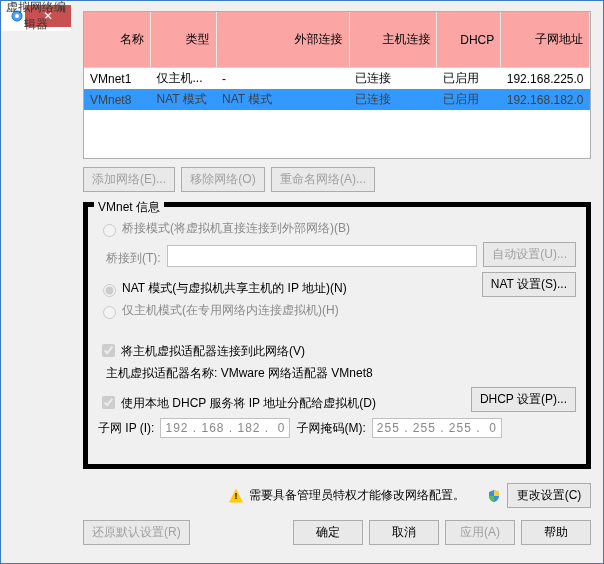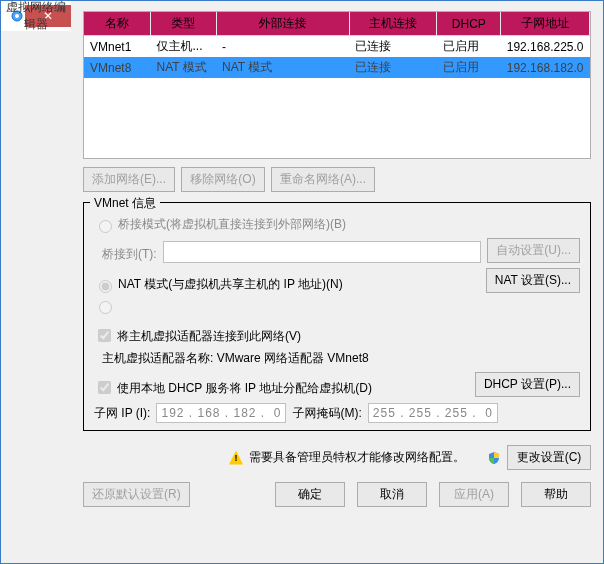--- a/index.html
+++ b/index.html
@@ -4,42 +4,42 @@
 <style>
 html,body{margin:0;padding:0;font-family:"Microsoft YaHei","Segoe UI",Tahoma,sans-serif;font-size:12px;color:#000;background:#fff}
 .window{width:604px;height:564px;border:1px solid #3a7bc8;box-sizing:border-box;background:#f0f0f0;display:flex;flex-direction:row}
 .titlebar{height:30px;background:#fff;display:flex;align-items:center;position:relative}
 .titlebar .icon{width:16px;height:16px;margin-left:8px;display:flex;align-items:center;justify-content:center}
 .titlebar .title{position:absolute;left:0;right:0;text-align:center;font-size:12px;color:#333}
 .titlebar .close{margin-left:auto;width:46px;height:22px;background:#c75050;color:#fff;display:flex;align-items:center;justify-content:center;font-size:12px;font-family:Arial}
 .content{flex:1;padding:10px 12px 8px 12px;display:flex;flex-direction:column}
 .table-wrap{border:1px solid #b0b0b0;background:#fff;height:148px;box-sizing:border-box;overflow:hidden}
 table{width:100%;border-collapse:collapse;font-size:12px}
-th{text-align:center;font-weight:normal;padding:3px 6px;border-bottom:1px solid #d4d4d4;background:#be185d;border-right:1px solid #e8e8e8}
+th{text-align:right;font-weight:normal;padding:19px 6px;border-bottom:1px solid #d4d4d4;background:#fca5a5;border-right:1px solid #e8e8e8}
 td{padding:2px 6px;border:none}
 tr.sel td{background:#3399ff;color:#404040}
 .btnrow{display:flex;justify-content:flex-start;gap:6px;margin:8px 0 10px 0}
 .btn{border:1px solid #acacac;background:#e9e9e9;padding:3px 8px;font-size:12px;min-width:84px;text-align:center;box-sizing:border-box;cursor:pointer}
 .btn.dis{color:#a0a0a0}
-.group{border:1px solid #000000;padding:8px 10px 7px 10px;position:relative;margin-bottom:8px}
+.group{border:5px solid #000000;padding:8px 10px 26px 10px;position:relative;margin-bottom:8px}
 .group-title{position:absolute;top:-8px;left:6px;background:#f0f0f0;padding:0 4px;font-size:12px}
 .row{display:flex;align-items:flex-end;margin:5px 0;font-size:12px}
 .radio,.check{margin-right:6px}
 .indent{margin-left:8px}
 .btn-right{margin-left:auto}
 input.txt{border:1px solid #c0c0c0;padding:2px 4px;font-size:12px;background:#fff;color:#777;text-align:center}
 input.txt[disabled]{background:#fff;color:#888}
 .sel{}
 .picker{border:1px solid #c0c0c0;background:#fff;flex:1;height:20px;margin:0 6px}
 .iprow{display:flex;align-items:center;gap:6px;margin-top:6px}
 .iprow input{width:120px;letter-spacing:1px}
 .footer-warn{display:flex;align-items:center;justify-content:flex-end;gap:6px;margin:6px 0}
 .warn-icon{width:14px;height:14px;background:#ffcc00;clip-path:polygon(50% 0,100% 100%,0 100%);display:flex;align-items:center;justify-content:center;font-size:9px;font-weight:bold}
 .shield{width:14px;height:14px;display:inline-block}
-.bottom{display:flex;align-items:flex-start;gap:12px;padding-top:6px}
+.bottom{display:flex;align-items:flex-start;gap:6px;padding-top:6px}
 .bottom .btn{min-width:70px}
 .dis-text{color:#8a8a8a}
 </style>
 </head>
 <body>
 
 <div class="window">
   <div class="titlebar">
     <span class="icon">
       <svg width="16" height="16" viewBox="0 0 16 16">
@@ -107,23 +107,24 @@
       </div>
 
       <div class="row">
         <input type="radio" class="radio" checked="" disabled="" style="">
         <span>NAT 模式(与虚拟机共享主机的 IP 地址)(N)</span>
         <div class="btn btn-right">NAT 设置(S)...</div>
       </div>
 
       <div class="row dis-text">
         <input type="radio" class="radio" disabled="" style="">
+        <span>仅主机模式(在专用网络内连接虚拟机)(H)</span>
       </div>
 
-      <div class="row" style="margin-top:12px">
+      <div class="row" style="margin-top:22px">
         <input type="checkbox" class="check" checked="" disabled="" style="">
         <span>将主机虚拟适配器连接到此网络(V)</span>
       </div>
       <div class="row indent">
         <span>主机虚拟适配器名称: VMware 网络适配器 VMnet8</span>
       </div>
 
       <div class="row">
         <input type="checkbox" class="check" checked="" disabled="" style="">
         <span>使用本地 DHCP 服务将 IP 地址分配给虚拟机(D)</span>

